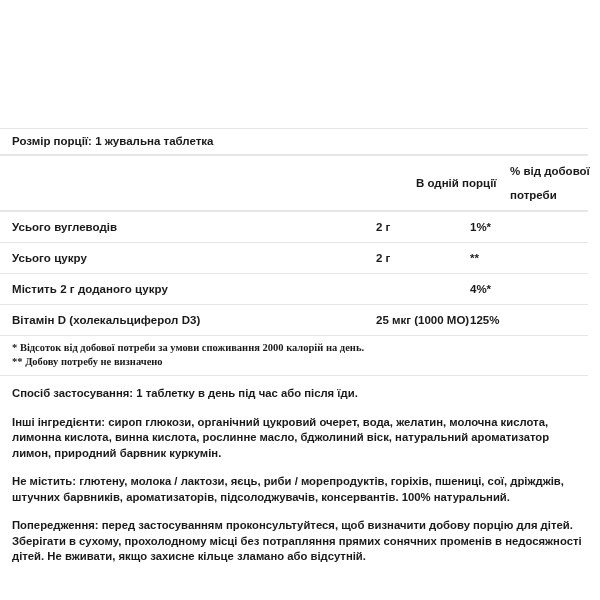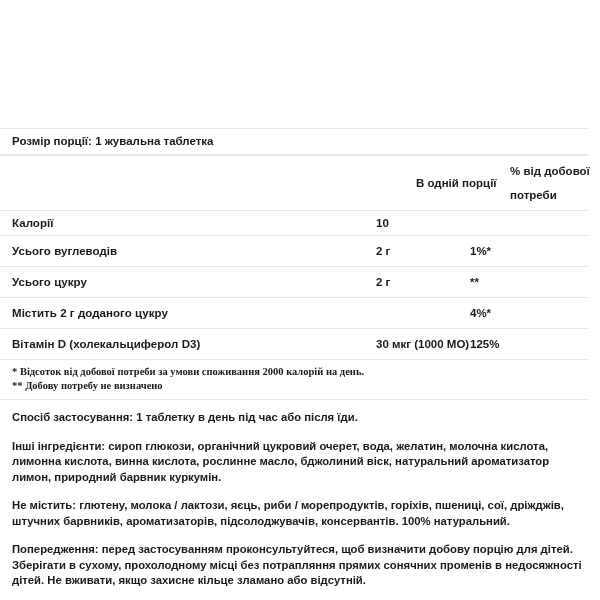--- a/index.html
+++ b/index.html
@@ -144,25 +144,20 @@
     <div class="rule"></div>
 
     <div class="srow headrow">
       <div class="cell-name"></div>
       <div class="cell-amount">В одній порції</div>
       <div class="cell-dv">% від добової потреби</div>
     </div>
 
     <div class="rule"></div>
 
-    <div class="srow">
-      <div class="cell-name">Калорії</div>
-      <div class="cell-amount">10</div>
-      <div class="cell-dv"></div>
-    </div>
     <div class="rule"></div>
 
     <div class="srow">
       <div class="cell-name">Усього вуглеводів</div>
       <div class="cell-amount">2 г</div>
       <div class="cell-dv">1%*</div>
     </div>
     <div class="rule"></div>
 
     <div class="srow">
@@ -174,21 +169,21 @@
 
     <div class="srow">
       <div class="cell-name">Містить 2 г доданого цукру</div>
       <div class="cell-amount"></div>
       <div class="cell-dv">4%*</div>
     </div>
     <div class="rule"></div>
 
     <div class="srow">
       <div class="cell-name">Вітамін D (холекальциферол D3)</div>
-      <div class="cell-amount">30 мкг (1000 МО)</div>
+      <div class="cell-amount">25 мкг (1000 МО)</div>
       <div class="cell-dv">125%</div>
     </div>
     <div class="rule"></div>
 
     <div class="footnotes">
       <div class="footnote">* Відсоток від добової потреби за умови споживання 2000 калорій на день.</div>
       <div class="footnote">** Добову потребу не визначено</div>
     </div>
 
     <div class="rule"></div>

